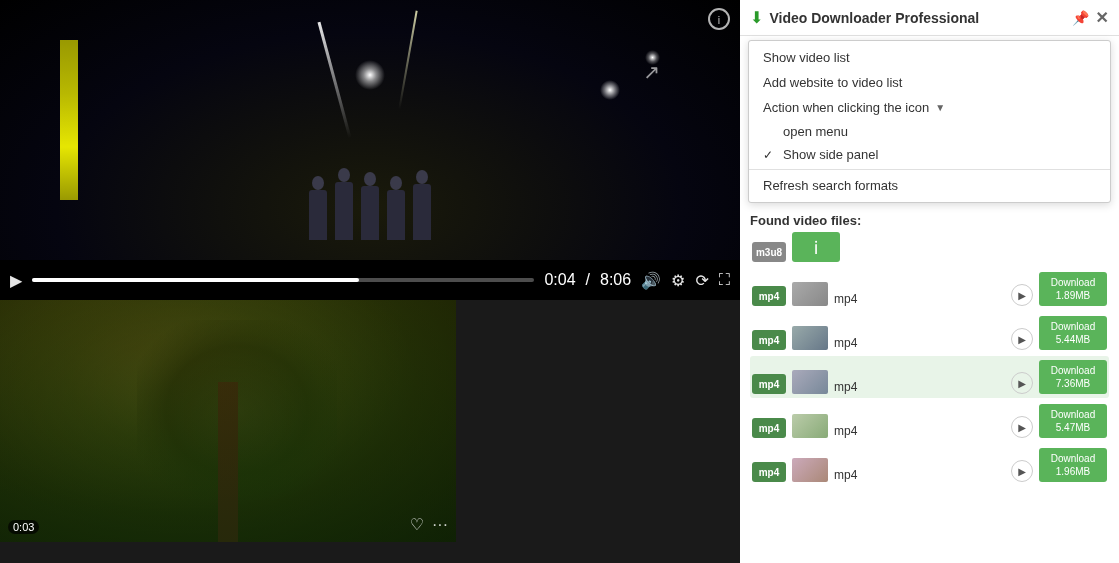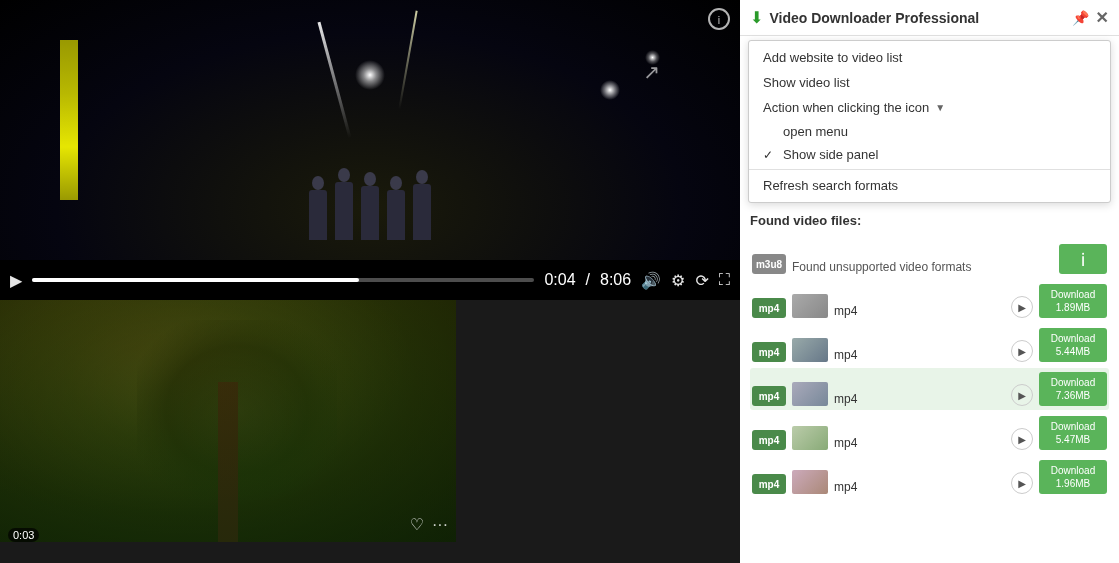--- a/index.html
+++ b/index.html
@@ -190,21 +190,21 @@
       position: absolute;
       top: 20px;
       left: 30%;
       width: 200px;
       height: 180px;
       background: radial-gradient(ellipse, #2a4a15 0%, #1a3a0a 50%, transparent 80%);
     }
 
     .thumb-timer {
       position: absolute;
-      bottom: 0;
+      bottom: 8px;
       left: 8px;
       background: rgba(0,0,0,0.7);
       color: white;
       font-size: 11px;
       padding: 1px 5px;
       border-radius: 7px;
     }
 
     .thumb-actions {
       position: absolute;
@@ -324,21 +324,21 @@
     .found-section {
       padding: 6px 10px 4px;
       flex: 1;
       overflow-y: auto;
     }
 
     .found-header {
       font-size: 13px;
       font-weight: bold;
       color: #333;
-      margin-bottom: 12px;
+      margin-bottom: 0;
     }
 
     .video-row {
       display: flex;
       align-items: flex-end;
       gap: 6px;
       padding: 4px 2px;
       border-radius: 3px;
       margin-bottom: 2px;
     }
@@ -508,24 +508,24 @@
 <div class="right-panel">
   <div class="panel-header">
     <span class="panel-icon">⬇</span>
     <span class="panel-title">Video Downloader Professional</span>
     <span class="panel-pin">📌</span>
     <span class="panel-close">✕</span>
   </div>
 
   <div class="dropdown-menu">
     <div class="menu-item">
+      <span>Show video list</span>
+    </div>
+    <div class="menu-item">
       <span>Add website to video list</span>
-    </div>
-    <div class="menu-item">
-      <span>Show video list</span>
     </div>
     <div class="menu-item has-submenu">
       <span>Action when clicking the icon</span>
       <span class="menu-arrow">▼</span>
     </div>
     <div class="submenu-section">
       <div class="submenu-item">
         <span class="check-mark"> </span>
         <span>open menu</span>
       </div>
@@ -540,21 +540,20 @@
     </div>
   </div>
 
   <div class="found-section">
     <div class="found-header">Found video files:</div>
 
     <div class="video-row">
       <div class="format-badge badge-m3u8">
         <span>m3u8</span>
       </div>
-      <span class="unsupported-text">Found unsupported video formats</span>
       <button class="info-btn">ℹ</button>
     </div>
 
     <div class="video-row">
       <div class="format-badge badge-mp4">
         <span>mp4</span>
       </div>
       <div class="thumb-preview thumb-preview-1"></div>
       <span class="video-label">mp4</span>
       <div class="play-icon-btn">▶</div>

